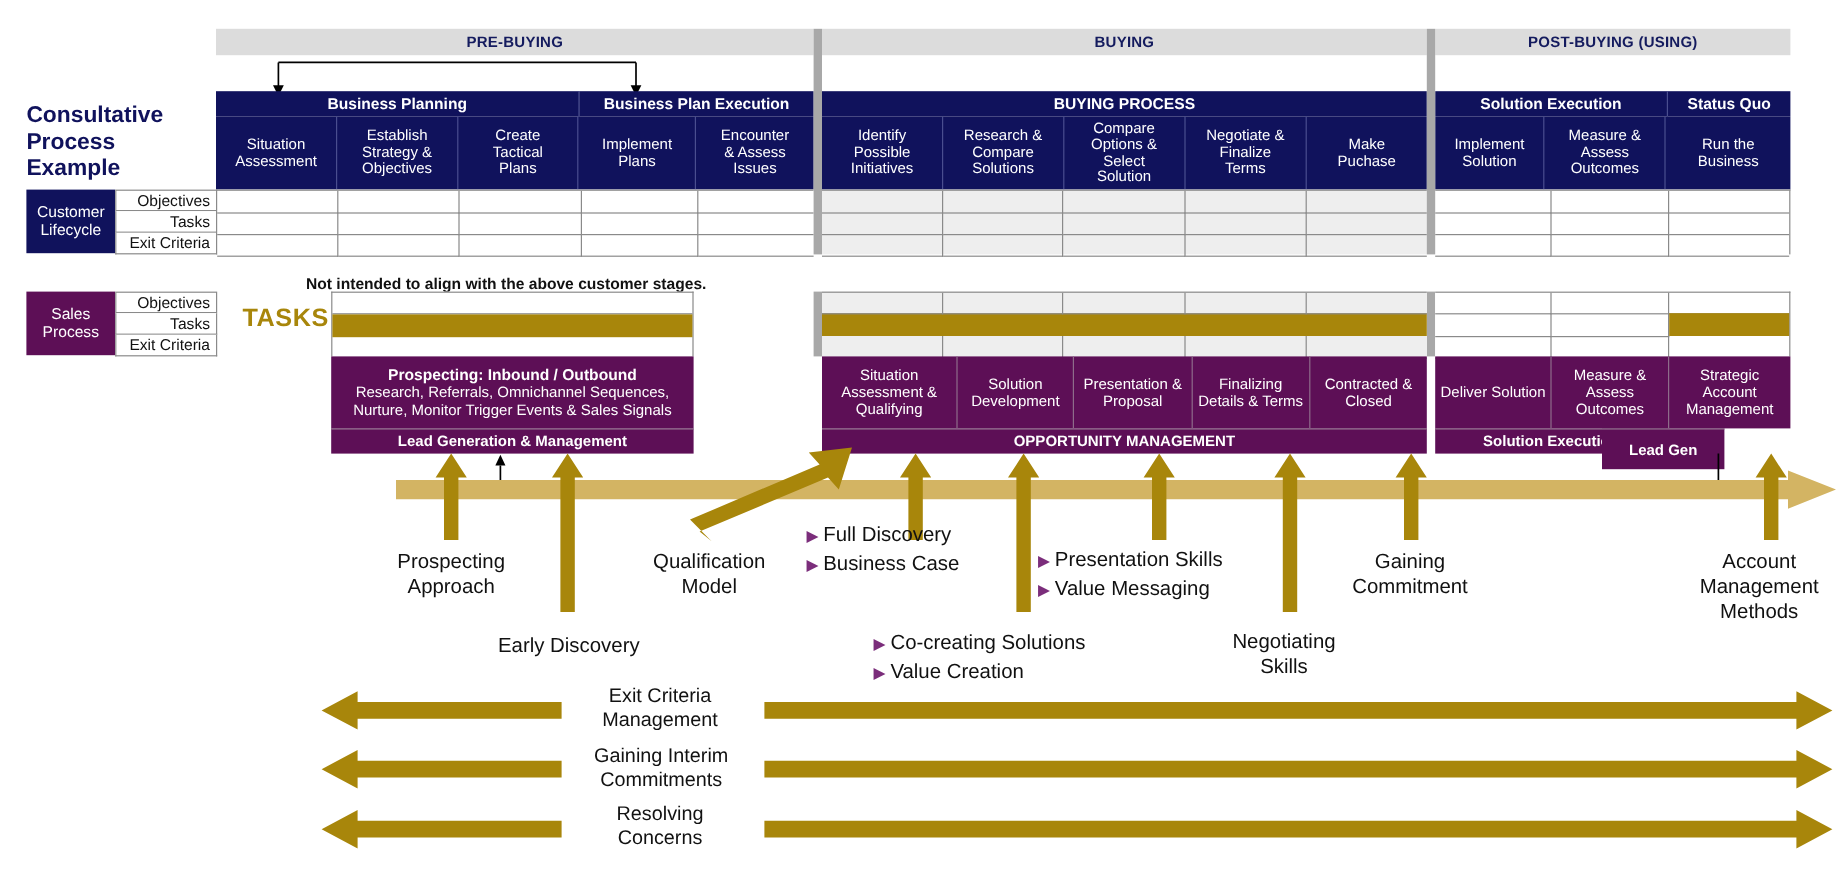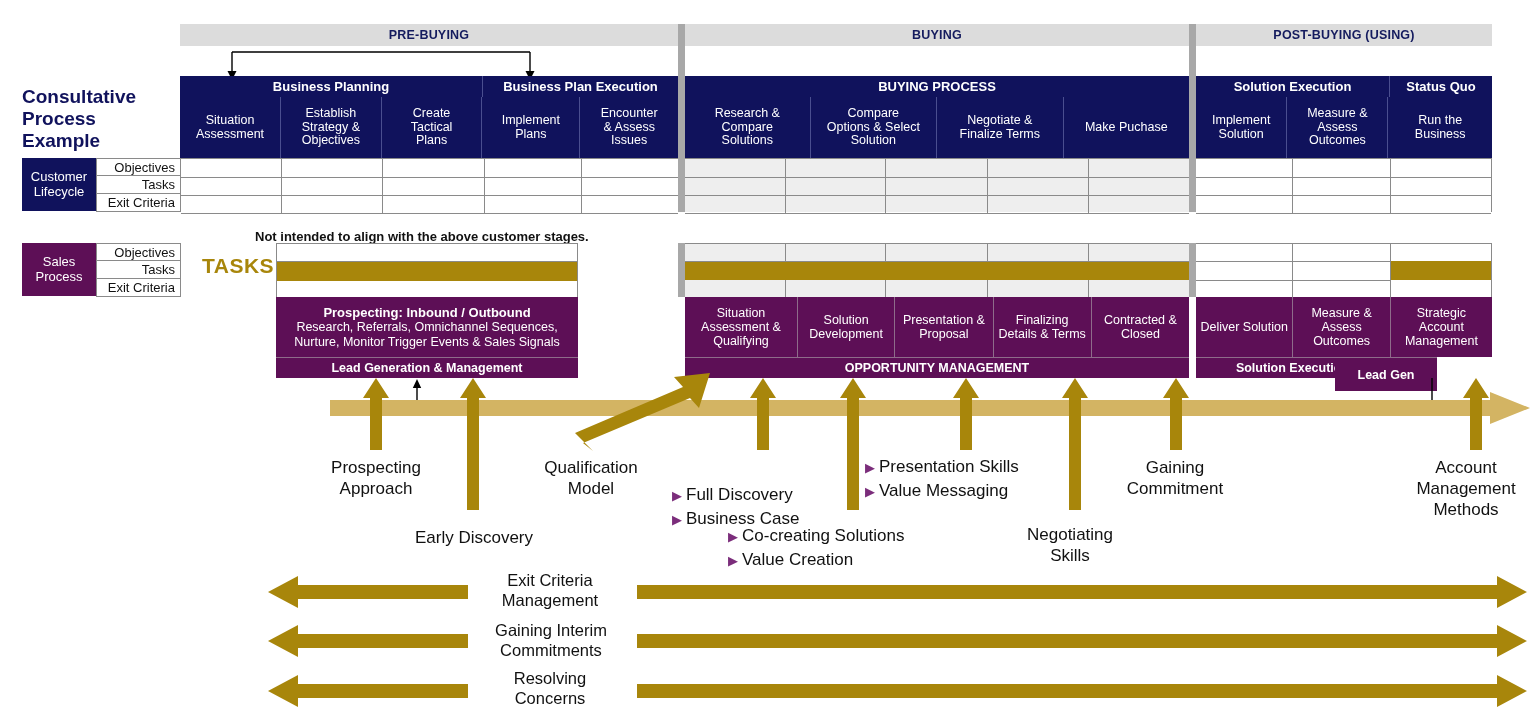--- a/index.html
+++ b/index.html
@@ -150,20 +150,21 @@
 
   <div class="abs navy" style="left:180px;top:97px;width:498px;height:61px;display:flex;">
     <div class="navy-cell" style="width:101px;">Situation Assessment</div>
     <div class="navy-cell" style="width:101px;">Establish Strategy &amp; Objectives</div>
     <div class="navy-cell" style="width:101px;">Create Tactical Plans</div>
     <div class="navy-cell" style="width:97px;">Implement Plans</div>
     <div class="navy-cell" style="width:98px;">Encounter &amp; Assess Issues</div>
   </div>
 
   <div class="abs navy" style="left:685px;top:97px;width:504px;height:61px;display:flex;">
+    <div class="navy-cell" style="width:101px;">Identify Possible Initiatives</div>
     <div class="navy-cell" style="width:100px;">Research &amp; Compare Solutions</div>
     <div class="navy-cell" style="width:101px;">Compare Options &amp; Select Solution</div>
     <div class="navy-cell" style="width:101px;">Negotiate &amp; Finalize Terms</div>
     <div class="navy-cell" style="width:101px;text-align:center;">Make Puchase</div>
   </div>
 
   <div class="abs navy" style="left:1196px;top:97px;width:296px;height:61px;display:flex;">
     <div class="navy-cell" style="width:78px;">Implement Solution</div>
     <div class="navy-cell" style="width:97px;">Measure &amp; Assess Outcomes</div>
     <div class="navy-cell" style="width:102px;">Run the Business</div>
@@ -353,21 +354,21 @@
 
   <div class="abs callout" style="left:400px;top:527px;width:148px;">
     <div>Early Discovery</div>
   </div>
 
   <div class="abs callout" style="left:520px;top:457px;width:142px;">
     <div>Qualification</div>
     <div>Model</div>
   </div>
 
-  <div class="abs bullets" style="left:672px;top:483px;">
+  <div class="abs bullets" style="left:672px;top:434px;">
     <div><span class="tri">▶</span><span>Full Discovery</span></div>
     <div><span class="tri">▶</span><span>Business Case</span></div>
   </div>
 
   <div class="abs bullets" style="left:728px;top:524px;">
     <div><span class="tri">▶</span><span>Co-creating Solutions</span></div>
     <div><span class="tri">▶</span><span>Value Creation</span></div>
   </div>
 
   <div class="abs bullets" style="left:865px;top:455px;">

